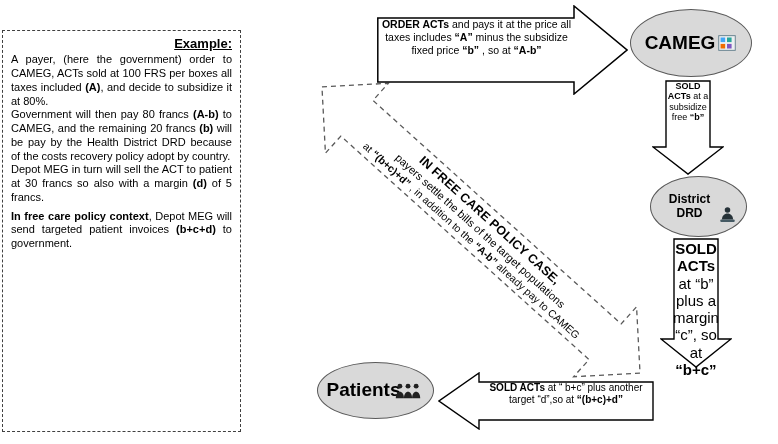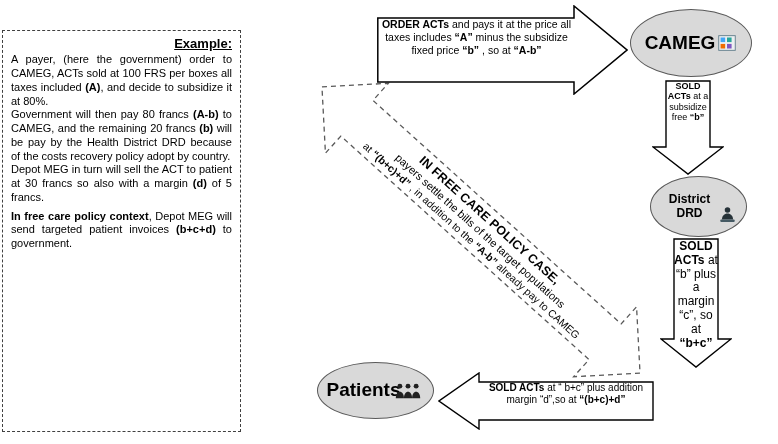--- a/index.html
+++ b/index.html
@@ -46,21 +46,21 @@
 
   
   .arrow { position:absolute; z-index:2; }
   .arrow svg.shape { position:absolute; left:0; top:0; }
   .atext { position:absolute; display:flex; align-items:flex-start; justify-content:center; text-align:center; }
   .order-arrow { left:377px; top:5px; width:251px; height:90px; }
   .order-arrow .atext { left:2px; top:13px; width:195px; height:64px; font-size:10.5px; line-height:1.25; }
   .sold1 { left:652px; top:80px; width:72px; height:95px; }
   .sold1 .atext { left:14px; top:1px; width:44px; height:66px; font-size:9px; line-height:1.15; }
   .sold2 { left:660px; top:238px; width:72px; height:130px; }
-  .sold2 .atext { left:14px; top:2px; width:44px; height:99px; font-size:12px; line-height:1.15; }
+  .sold2 .atext { left:14px; top:2px; width:44px; height:99px; font-size:15px; line-height:1.15; }
   .sold3 { left:438px; top:372px; width:216px; height:58px; }
   .sold3 .atext { left:44px; top:10px; width:168px; height:38px; font-size:10px; line-height:1.2; }
 
   
   .freecare { position:absolute; left:266px; top:175px; width:430px; height:110px;
     transform:rotate(42deg); z-index:1; }
   .freecare svg.shape { position:absolute; left:0; top:0; }
   .fc-text { position:absolute; inset:0; display:flex; flex-direction:column; align-items:center;
     justify-content:center; gap:1px; text-align:center; }
   .fc-l1 { font-weight:bold; font-size:12.5px; letter-spacing:.2px; }
@@ -143,21 +143,21 @@
       <span><span class="seg-bold">SOLD ACTs</span><span> at “b” plus a margin “c”, so at </span><span class="seg-bold">“b+c”</span></span>
     </div>
   </div>
 
 
   <div class="arrow sold3">
     <svg class="shape" width="216" height="58" viewBox="0 0 216 58">
       <polygon points="215,10 41,10 41,1 1,29 41,57 41,48 215,48" fill="#ffffff" stroke="#000000" stroke-width="1.4"></polygon>
     </svg>
     <div class="atext">
-      <span><span class="seg-bold">SOLD ACTs</span><span> at “ b+c” plus addition margin “d”,so at </span><span class="seg-bold">“(b+c)+d”</span></span>
+      <span><span class="seg-bold">SOLD ACTs</span><span> at “ b+c” plus another target “d”,so at </span><span class="seg-bold">“(b+c)+d”</span></span>
     </div>
   </div>
 
   <div class="node patients">
     <div class="txt">
       <span class="nt big">Patients</span>
     </div>
     <svg class="icon" width="26" height="17" viewBox="0 0 32 20">
       <circle cx="6" cy="4" r="3" fill="#212121"></circle>
         <path d="M1 19c0-5 2.2-8 5-8s5 3 5 8z" fill="#212121"></path>

